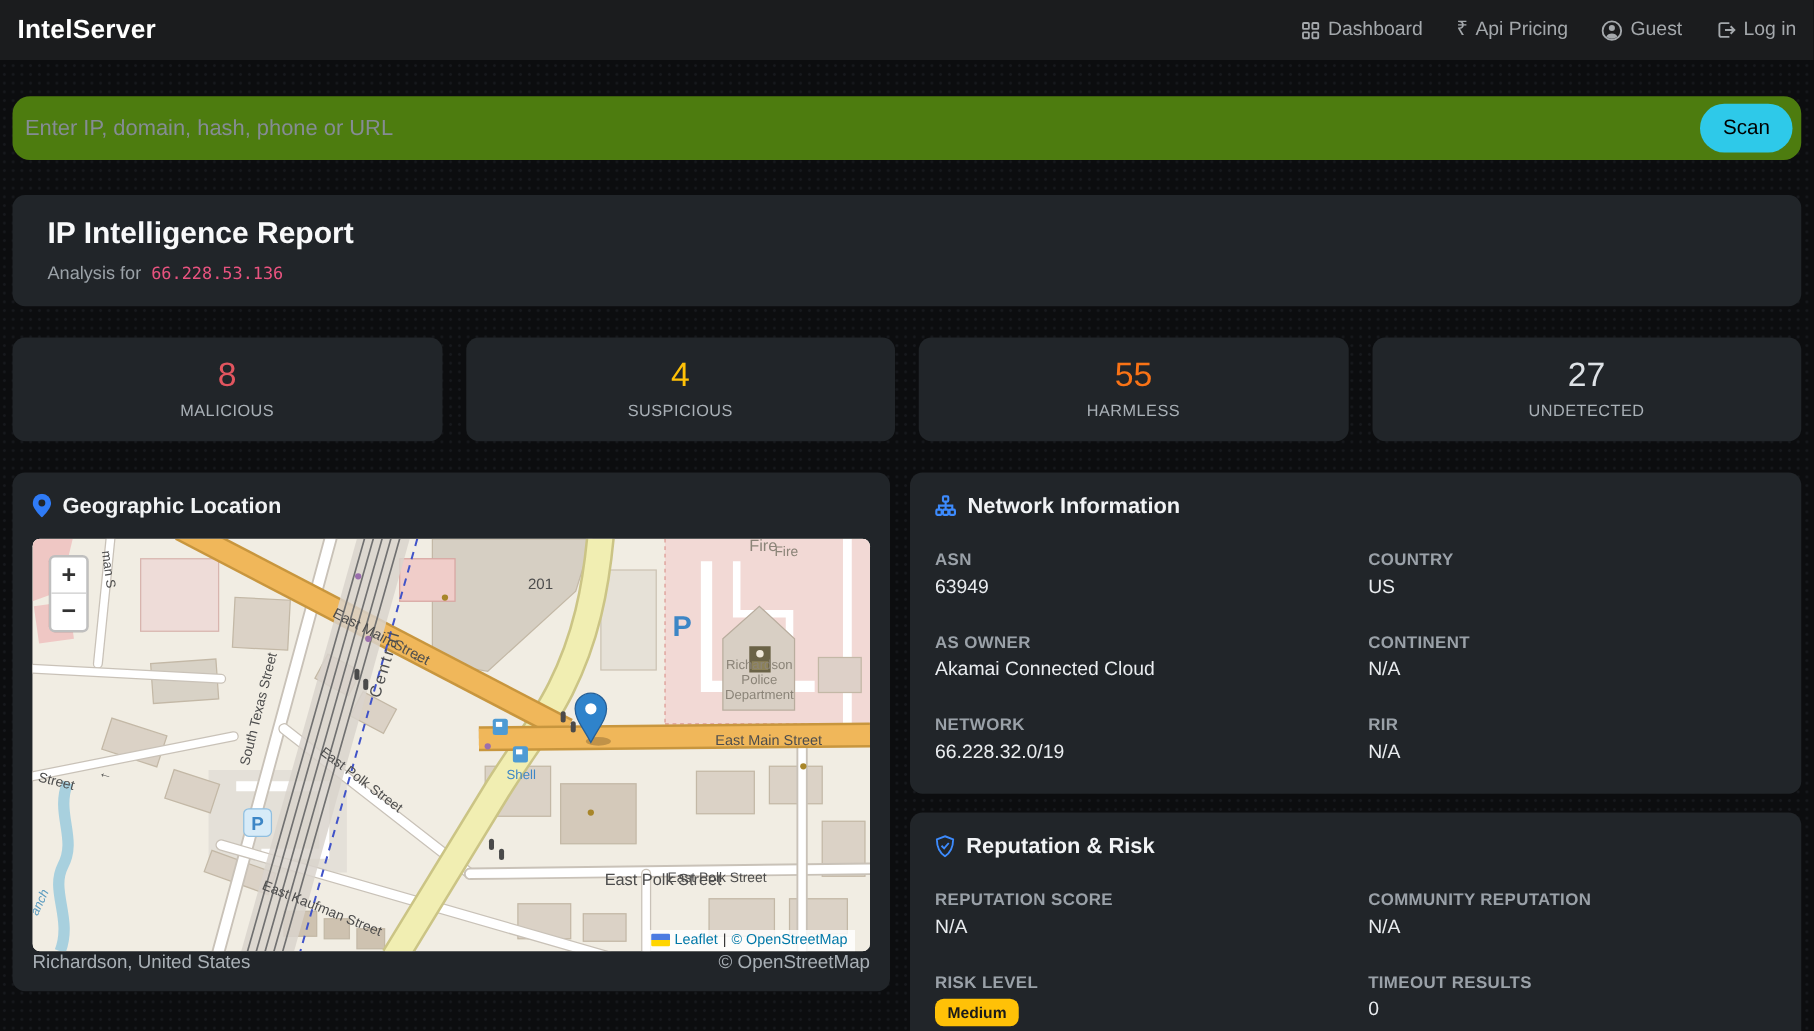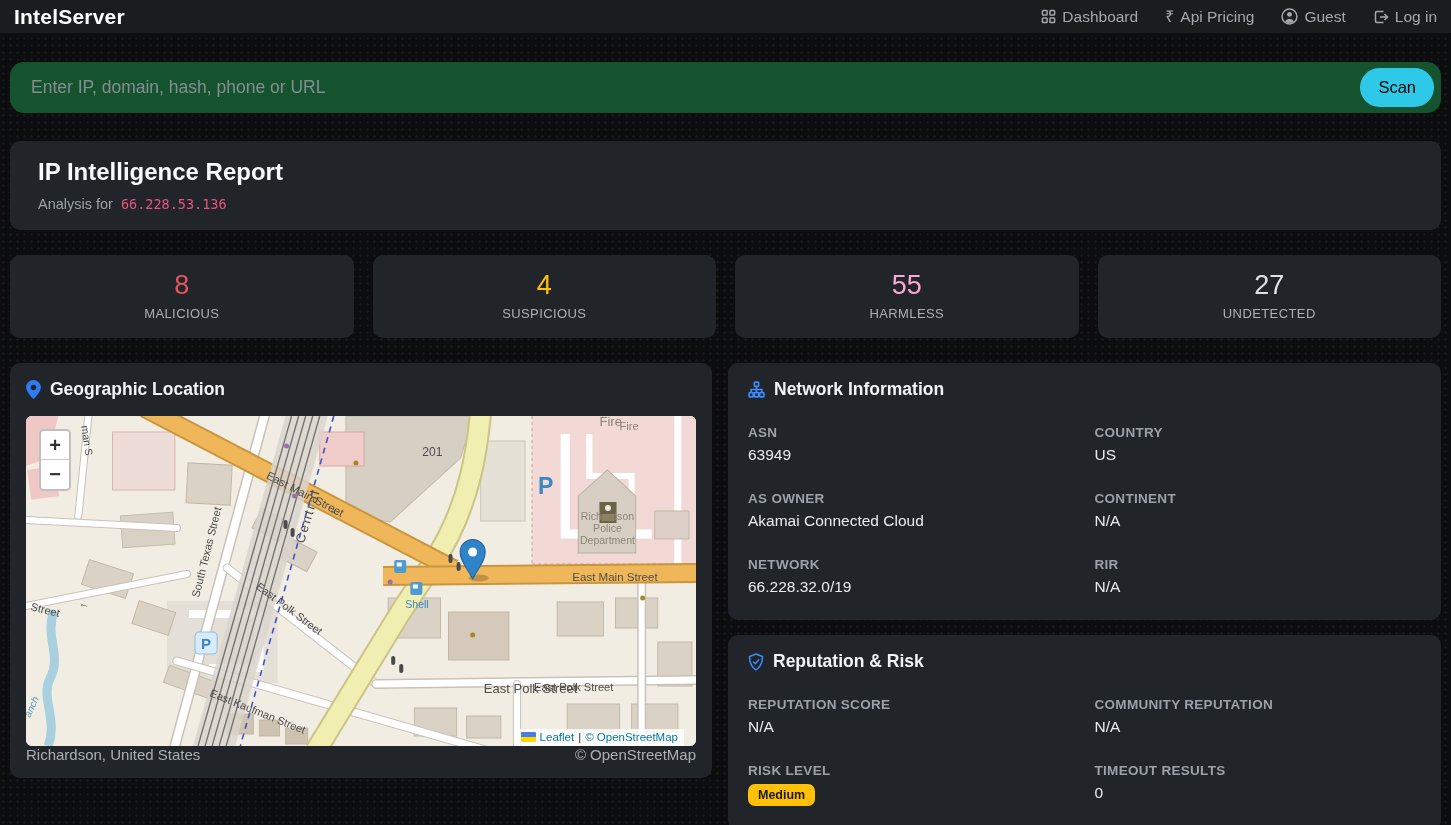--- a/index.html
+++ b/index.html
@@ -5,30 +5,30 @@
   * { box-sizing: border-box; }
   html,body { margin:0; padding:0; }
   body {
     width:1451px; height:825px; overflow:hidden;
     font-family:"Liberation Sans", sans-serif;
     background-color:#0c0d0f;
     background-image: radial-gradient(#17191d 1px, transparent 1.2px);
     background-size:7px 7px;
   }
   
-  .navbar { height:33px; background:#1b1c1e; display:flex; align-items:center; justify-content:space-between; padding:0 14px; }
+  .navbar { height:48px; background:#1b1c1e; display:flex; align-items:center; justify-content:space-between; padding:0 14px; }
   .brand { color:#ffffff; font-size:21px; font-weight:bold; letter-spacing:.2px; cursor:pointer; }
   .nav-links { display:flex; align-items:center; gap:27px; }
   .nav-link { display:flex; align-items:center; gap:6px; color:#a4a8ac; font-size:15.5px; cursor:pointer; }
   .nav-link svg { display:block; }
   .rupee-glyph { font-size:16px; line-height:1; }
   
   .container { padding:29px 10px 0 10px; }
   
-  .searchbar { height:51px; background:#14532d; border-radius:14px; display:flex; align-items:center; padding:0 7px 0 19px; }
+  .searchbar { height:51px; background:#4d7c0f; border-radius:14px; display:flex; align-items:center; padding:0 7px 0 8px; }
   .searchbar input { flex:1; background:transparent; border:none; outline:none; color:#dfe3e7; font-size:17.5px; font-family:"Liberation Sans",sans-serif; }
   .searchbar input::placeholder { color:#858c94; }
   .scan-btn { background:#2ec9e9; color:#000; border:none; border-radius:21px; padding:10px 18px; font-size:16.5px; font-family:"Liberation Sans",sans-serif; cursor:pointer; }
   
   .card { background:#212529; border-radius:10px; }
   .report-card { margin-top:28px; padding:17px 28px 18px; }
   .report-title { color:#f8f9fa; font-size:24px; font-weight:bold; margin:0 0 10px 0; }
   .report-sub { color:#9ba2a8; font-size:14.5px; }
   .report-ip { font-family:"DejaVu Sans Mono", monospace; color:#e8537f; font-size:13.5px; margin-left:8px; }
   
@@ -122,21 +122,21 @@
   <div class="stats">
     <div class="stat-card">
       <div class="stat-value" style="color: rgb(226, 85, 95);">8</div>
       <div class="stat-label">MALICIOUS</div>
     </div>
     <div class="stat-card">
       <div class="stat-value" style="color: rgb(255, 193, 7);">4</div>
       <div class="stat-label">SUSPICIOUS</div>
     </div>
     <div class="stat-card">
-      <div class="stat-value" style="color: #f9a8d4;">55</div>
+      <div class="stat-value" style="color: #f97316;">55</div>
       <div class="stat-label">HARMLESS</div>
     </div>
     <div class="stat-card">
       <div class="stat-value" style="color: rgb(222, 226, 230);">27</div>
       <div class="stat-label">UNDETECTED</div>
     </div>
   </div>
 
   <div class="main">
 

